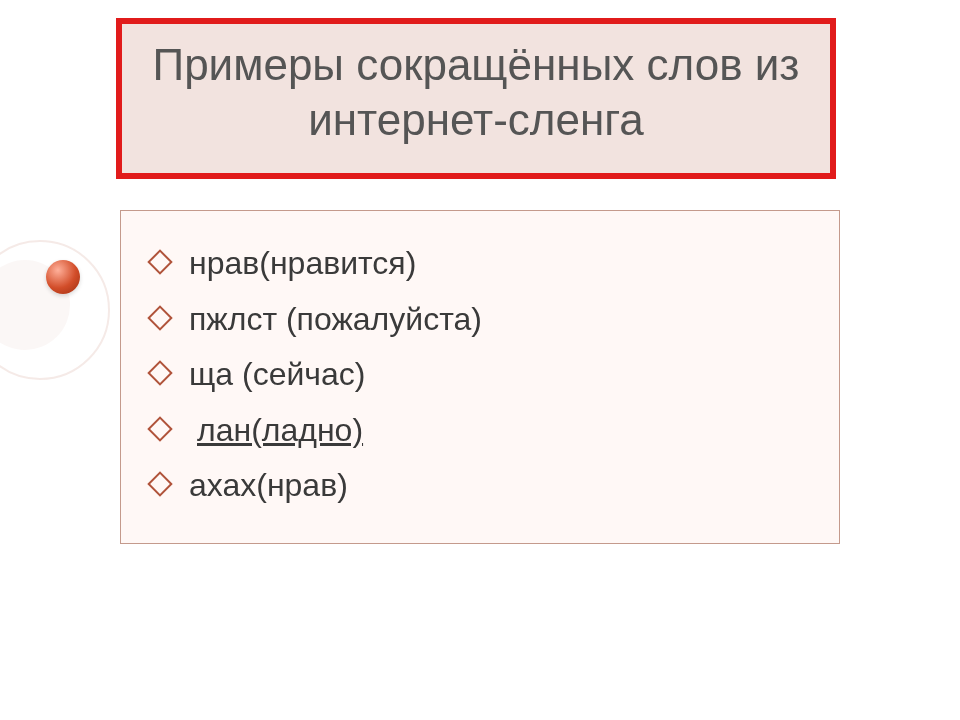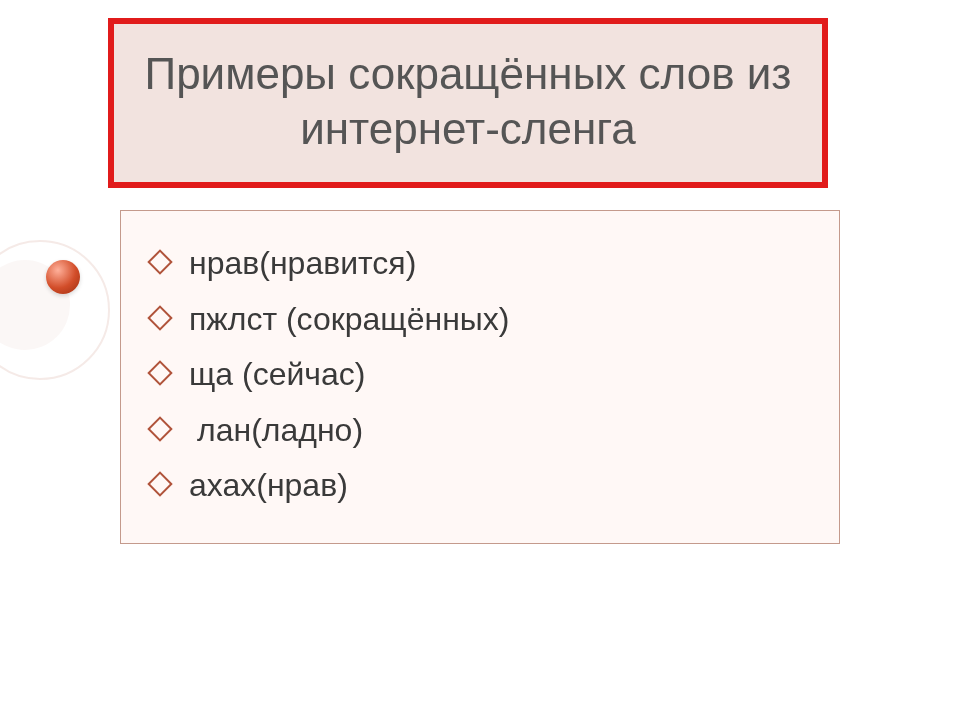--- a/index.html
+++ b/index.html
@@ -39,27 +39,27 @@
     top: 260px;
     width: 34px;
     height: 34px;
     background: radial-gradient(circle at 35% 30%, #ffb09a 0%, #d24d29 55%, #9b2e10 100%);
     border-radius: 50%;
     box-shadow: 0 2px 4px rgba(0,0,0,0.15);
   }
 
   .title-card {
     position: absolute;
-    left: 108px;
+    left: 116px;
     top: 18px;
     width: 720px;
     box-sizing: border-box;
     background: #f2e3df;
     border: 6px solid #e11b1b;
-    padding: 22px 30px 26px 30px;
+    padding: 13px 30px 26px 30px;
     text-align: center;
   }
   .title-text {
     color: #555555;
     font-size: 44px;
     line-height: 1.25;
   }
 
   .list-card {
     position: absolute;
@@ -86,21 +86,21 @@
     background: #fff8f6;
     margin-top: 10px;
     margin-right: 20px;
   }
   .item-text {
     flex: 1 1 auto;
     color: #3a3a3a;
     font-size: 32px;
     line-height: 1.3;
   }
-  .pad-left { padding-left: 8px; }
+  .pad-left { padding-left: 8px; text-decoration: underline; }
 </style>
 </head>
 <body>
 
 <div class="deco-fill"></div>
 <div class="deco-outer"></div>
 <div class="deco-ball"></div>
 
 <div class="title-card">
   <div class="title-text">Примеры сокращённых слов из интернет-сленга</div>
@@ -110,21 +110,21 @@
 
   <div class="item">
     <div class="diamond"></div>
     <div class="item-text">нрав(нравится)</div>
   </div>
 
 
 
   <div class="item">
     <div class="diamond"></div>
-    <div class="item-text">пжлст (сокращённых)</div>
+    <div class="item-text">пжлст (пожалуйста)</div>
   </div>
 
   <div class="item">
     <div class="diamond"></div>
     <div class="item-text">ща (сейчас)</div>
   </div>
 
   <div class="item">
     <div class="diamond"></div>
     <div class="item-text pad-left"> лан(ладно)</div>

